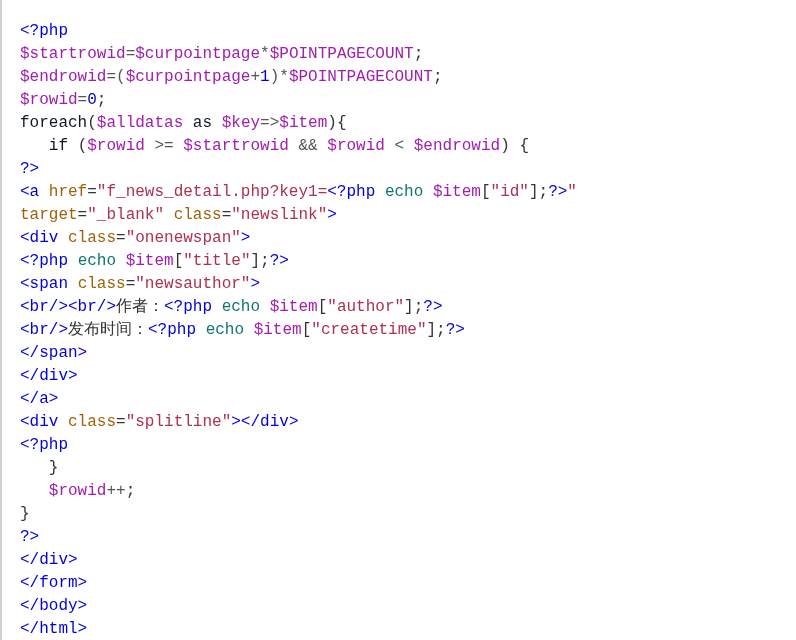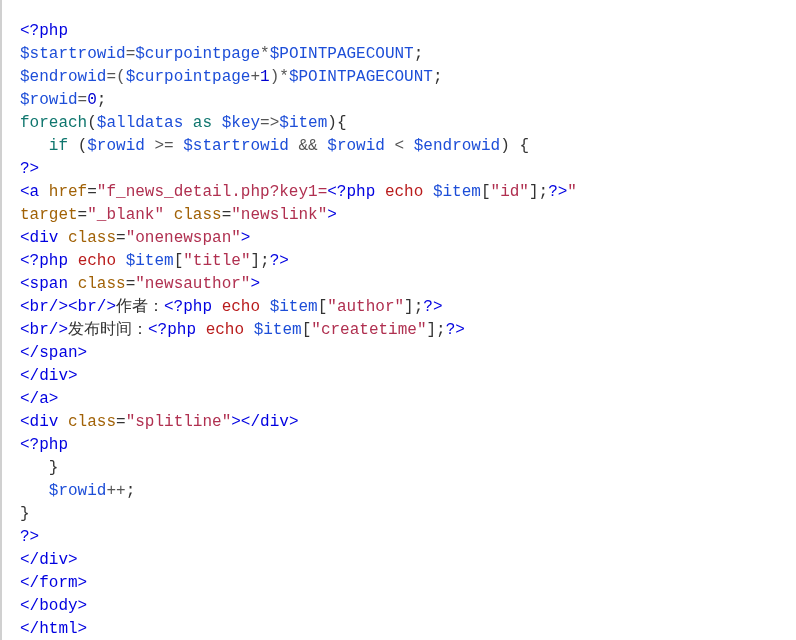--- a/index.html
+++ b/index.html
@@ -15,23 +15,23 @@
     padding: 20px 0 4px 18px;
     border-left: 2px solid #d0d0d0;
     white-space: pre;
   }
   .line {
     display: block;
   }
   .tag { color: #0000e0; }
   .attr { color: #a16207; }
   .str { color: #b03050; }
-  .var { color: #1d4ed8; }
-  .kw { color: #0f766e; }
-  .func { color: #b91c1c; text-align: center; }
+  .var { color: #a21caf; }
+  .kw { color: #0f172a; }
+  .func { color: #0f766e; text-align: center; }
   .num { color: #0000d0; }
   .op { color: #555555; }
   .plain { color: #333333; }
   .idx { color: #b03050; }
 </style>
 </head>
 <body>
 
 <div class="editor" id="editor"><span class="line"><span class="tag">&lt;?php</span></span><span class="line"><span class="var">$startrowid</span><span class="op">=</span><span class="var">$curpointpage</span><span class="op">*</span><span class="var">$POINTPAGECOUNT</span><span class="plain">;</span></span><span class="line"><span class="var">$endrowid</span><span class="op">=(</span><span class="var">$curpointpage</span><span class="op">+</span><span class="num">1</span><span class="op">)*</span><span class="var">$POINTPAGECOUNT</span><span class="plain">;</span></span><span class="line"><span class="var">$rowid</span><span class="op">=</span><span class="num">0</span><span class="plain">;</span></span><span class="line"><span class="kw">foreach</span><span class="plain">(</span><span class="var">$alldatas</span> <span class="kw">as</span> <span class="var">$key</span><span class="op">=&gt;</span><span class="var">$item</span><span class="plain">){</span></span><span class="line">   <span class="kw">if</span> <span class="plain">(</span><span class="var">$rowid</span> <span class="op">&gt;=</span> <span class="var">$startrowid</span> <span class="op">&amp;&amp;</span> <span class="var">$rowid</span> <span class="op">&lt;</span> <span class="var">$endrowid</span><span class="plain">) {</span></span><span class="line"><span class="tag">?&gt;</span></span><span class="line"><span class="tag">&lt;a</span> <span class="attr">href</span>=<span class="str">"f_news_detail.php?key1=</span><span class="tag">&lt;?php</span> <span class="func">echo</span> <span class="var">$item</span><span class="plain">[</span><span class="idx">"id"</span><span class="plain">];</span><span class="tag">?&gt;</span><span class="str">"</span></span><span class="line"><span class="attr">target</span>=<span class="str">"_blank"</span> <span class="attr">class</span>=<span class="str">"newslink"</span><span class="tag">&gt;</span></span><span class="line"><span class="tag">&lt;div</span> <span class="attr">class</span>=<span class="str">"onenewspan"</span><span class="tag">&gt;</span></span><span class="line"><span class="tag">&lt;?php</span> <span class="func">echo</span> <span class="var">$item</span><span class="plain">[</span><span class="idx">"title"</span><span class="plain">];</span><span class="tag">?&gt;</span></span><span class="line"><span class="tag">&lt;span</span> <span class="attr">class</span>=<span class="str">"newsauthor"</span><span class="tag">&gt;</span></span><span class="line"><span class="tag">&lt;br/&gt;&lt;br/&gt;</span><span class="plain">作者：</span><span class="tag">&lt;?php</span> <span class="func">echo</span> <span class="var">$item</span><span class="plain">[</span><span class="idx">"author"</span><span class="plain">];</span><span class="tag">?&gt;</span></span><span class="line"><span class="tag">&lt;br/&gt;</span><span class="plain">发布时间：</span><span class="tag">&lt;?php</span> <span class="func">echo</span> <span class="var">$item</span><span class="plain">[</span><span class="idx">"createtime"</span><span class="plain">];</span><span class="tag">?&gt;</span></span><span class="line"><span class="tag">&lt;/span&gt;</span></span><span class="line"><span class="tag">&lt;/div&gt;</span></span><span class="line"><span class="tag">&lt;/a&gt;</span></span><span class="line"><span class="tag">&lt;div</span> <span class="attr">class</span>=<span class="str">"splitline"</span><span class="tag">&gt;&lt;/div&gt;</span></span><span class="line"><span class="tag">&lt;?php</span></span><span class="line">   <span class="plain">}</span></span><span class="line">   <span class="var">$rowid</span><span class="op">++</span><span class="plain">;</span></span><span class="line"><span class="plain">}</span></span><span class="line"><span class="tag">?&gt;</span></span><span class="line"><span class="tag">&lt;/div&gt;</span></span><span class="line"><span class="tag">&lt;/form&gt;</span></span><span class="line"><span class="tag">&lt;/body&gt;</span></span><span class="line"><span class="tag">&lt;/html&gt;</span></span></div>
 

